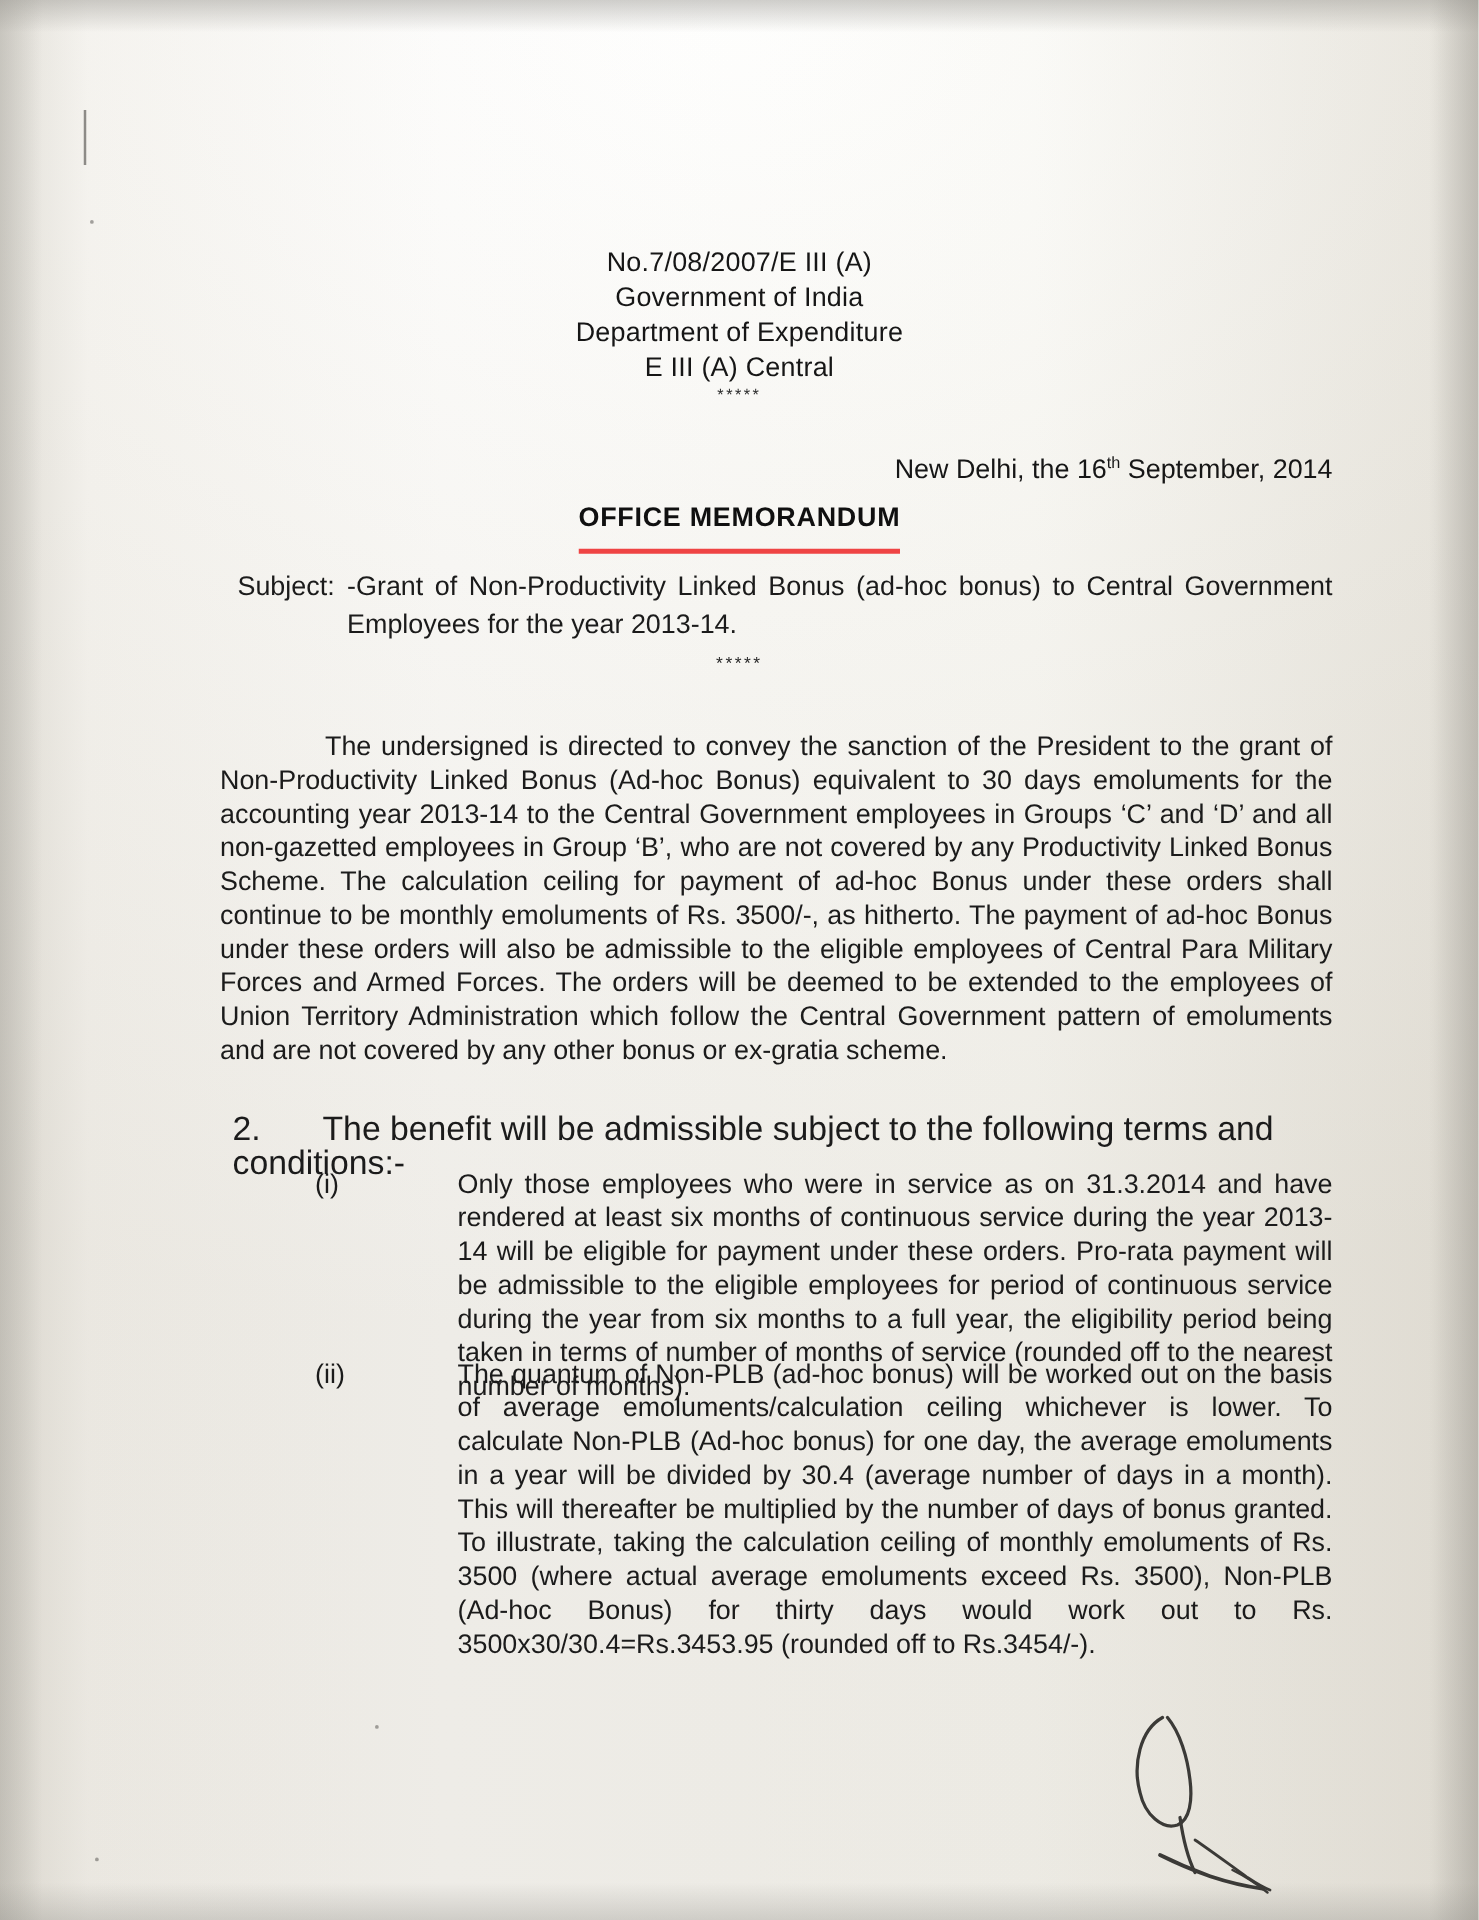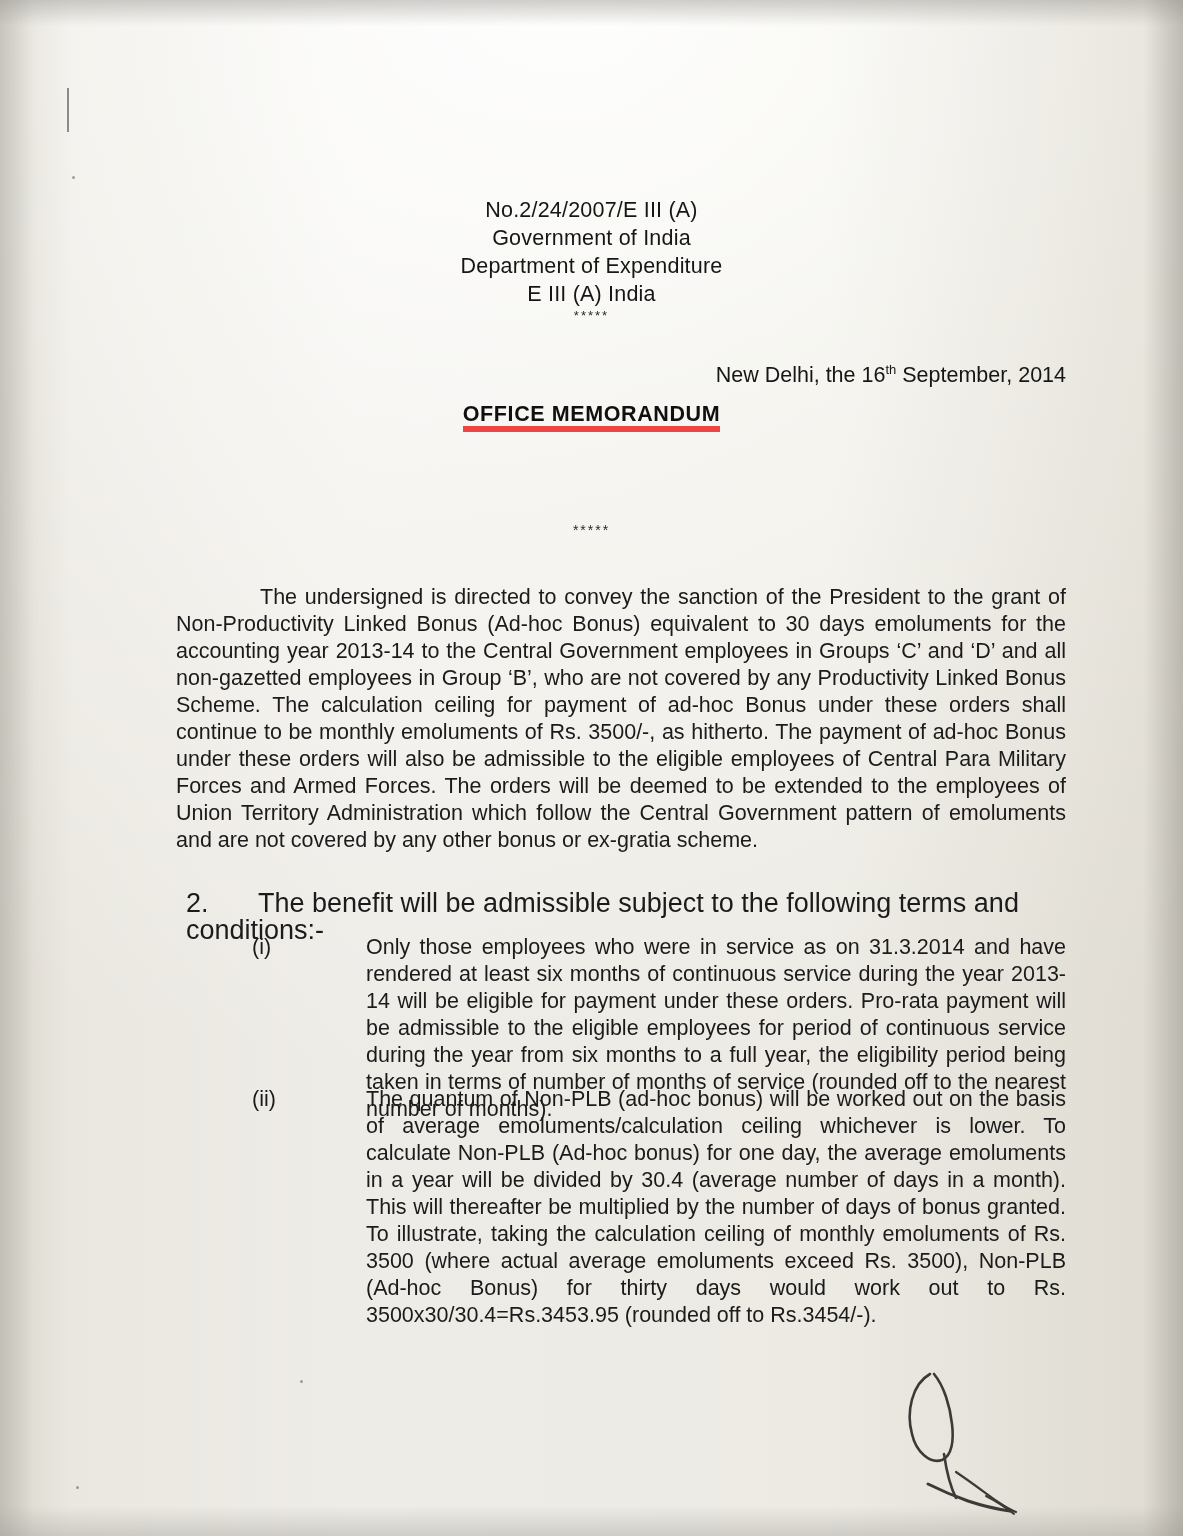--- a/index.html
+++ b/index.html
@@ -107,22 +107,22 @@
     left: 0;
     top: 402px;
     width: 1183px;
     text-align: center;
     font-size: 21.5px;
     font-weight: bold;
     letter-spacing: 0.6px;
     color: #101010;
   }
   .om-title span {
-    border-bottom: 6px solid #ef4444;
-    padding-bottom: 0;
+    border-bottom: 4px solid #ef4444;
+    padding-bottom: 13px;
   }
 
   .subject-row {
     position: absolute;
     left: 190px;
     top: 454px;
     width: 876px;
     font-size: 21.5px;
     line-height: 30px;
   }
@@ -215,31 +215,37 @@
   <div class="edge-shadow-top"></div>
   <div class="edge-shadow-left"></div>
   <div class="edge-shadow-right"></div>
   <div class="edge-shadow-bottom"></div>
 
   <div class="content">
 
     <div class="punch-mark"></div>
 
     <div class="header-block">
-      <div>No.2/24/2007/E III (A)</div>
+      <div>No.7/08/2007/E III (A)</div>
       <div>Government of India</div>
       <div>Department of Expenditure</div>
-      <div>E III (A) India</div>
+      <div>E III (A) Central</div>
       <div class="stars-small">*****</div>
     </div>
 
     <div class="date-line"><span>New Delhi, the 16</span><sup>th</sup><span> September, 2014</span></div>
 
     <div class="om-title"><span>OFFICE MEMORANDUM</span></div>
 
+    <div class="subject-row">
+      <div style="display:flex; gap:10px;">
+        <div style="white-space:nowrap;">Subject:</div>
+        <div class="subject-text">-Grant of Non-Productivity Linked Bonus (ad-hoc bonus) to Central Government Employees for the year 2013-14.</div>
+      </div>
+    </div>
 
     <div class="stars-center">*****</div>
 
     <div class="para-1">The undersigned is directed to convey the sanction of the President to the grant of Non-Productivity Linked Bonus (Ad-hoc Bonus) equivalent to 30 days emoluments for the accounting year 2013-14 to the Central Government employees in Groups ‘C’ and ‘D’ and all non-gazetted employees in Group ‘B’, who are not covered by any Productivity Linked Bonus Scheme.  The calculation ceiling for payment of ad-hoc Bonus under these orders shall continue to be monthly emoluments of Rs. 3500/-, as hitherto.  The payment of ad-hoc Bonus under these orders will also be admissible to the eligible employees of Central Para Military Forces and Armed Forces.   The orders will be deemed to be extended to the employees of Union Territory Administration which follow the Central Government pattern of emoluments and are not covered by any other bonus or ex-gratia scheme.</div>
 
     <div class="para-2">
       <span class="num">2.</span><span>The benefit will be admissible subject to the following terms and conditions:-</span>
     </div>
 
     <div class="sub-item sub-item-i">

